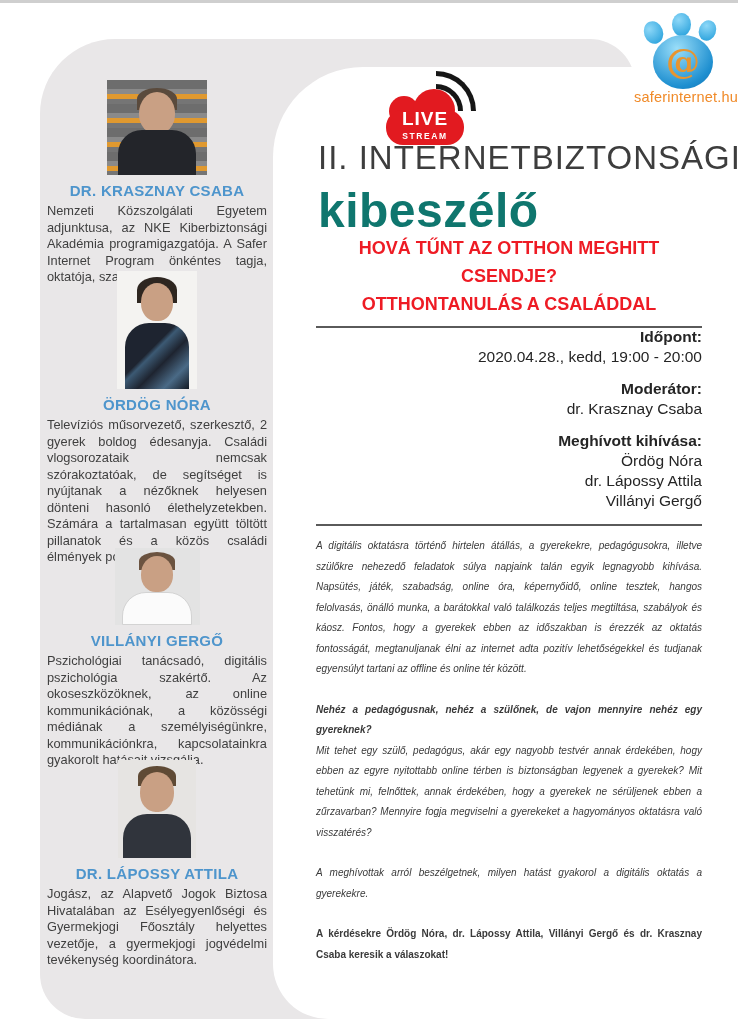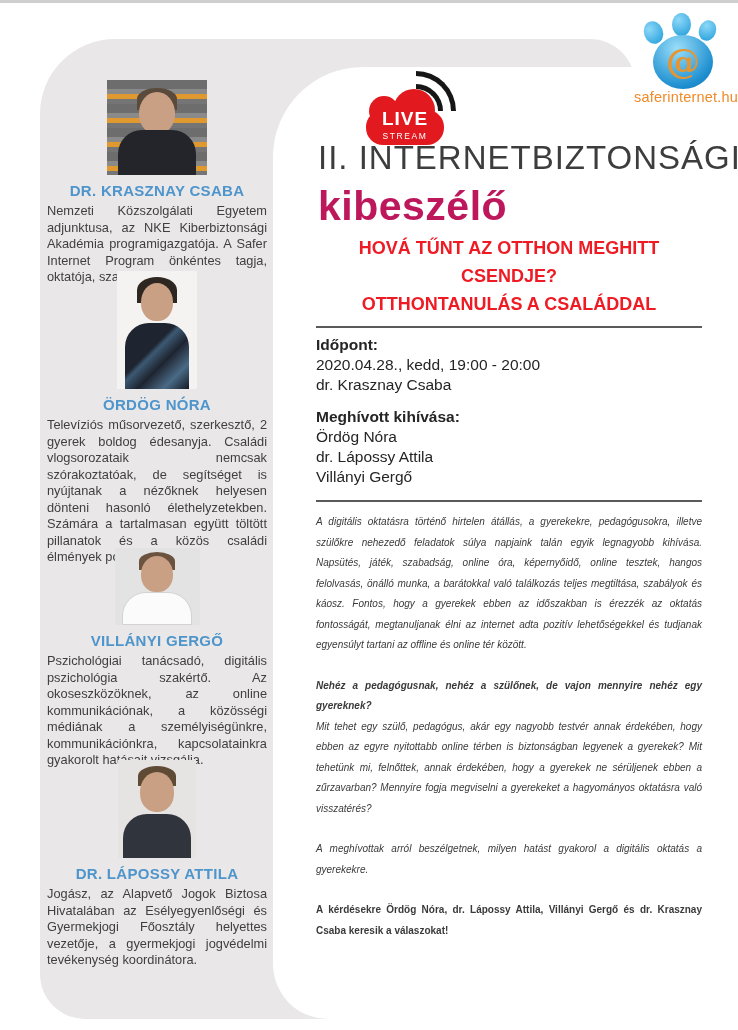--- a/index.html
+++ b/index.html
@@ -29,48 +29,48 @@
   .toe-r { left:61px; top:9px;  width:17px; height:21px; transform:rotate(20deg); }
   .pad {
     position:absolute; left:15px; top:24px; width:60px; height:54px; border-radius:50%;
     background:radial-gradient(circle at 40% 25%, #9adef9, #1e8fd0 70%, #146fae);
     display:flex; align-items:center; justify-content:center;
   }
   .pad .at { font-size:34px; font-weight:bold; color:#e8952f; font-family:"DejaVu Serif", serif; margin-top:-2px; }
   .logo-text { text-align:left; color:#f08a28; font-size:14.5px; margin-top:-6px; letter-spacing:0.2px; }
 
   
-  .live-wrap { position:absolute; left:366px; top:66px; width:110px; height:76px; }
+  .live-wrap { position:absolute; left:386px; top:66px; width:110px; height:76px; }
   .signal { position:absolute; right:18px; top:0; width:42px; height:42px; }
   .signal .arc { position:absolute; left:0; bottom:0; border:solid #161616; border-width:5px 5px 0 0; border-radius:0 100% 0 0; }
   .arc1 { width:14px; height:14px; }
   .arc2 { width:27px; height:27px; }
   .arc3 { width:40px; height:40px; }
   .cloud { position:absolute; left:0; top:20px; width:78px; height:56px; }
   .cloud .bump1 { position:absolute; left:3px; top:7px; width:30px; height:30px; border-radius:50%; background:#e21a20; }
   .cloud .bump2 { position:absolute; left:27px; top:0; width:42px; height:42px; border-radius:50%; background:#e21a20; }
   .cloud .base  { position:absolute; left:0; bottom:0; width:78px; height:35px; border-radius:17px; background:#e21a20; }
   .cloud .t-live   { position:absolute; left:0; bottom:15px; width:100%; text-align:center; color:#fff; font-weight:bold; font-size:19px; letter-spacing:1px; }
-  .cloud .t-stream { position:absolute; left:0; bottom:4px;  width:100%; text-align:center; color:#fff; font-weight:normal; font-size:8.5px; letter-spacing:1.6px; }
+  .cloud .t-stream { position:absolute; left:0; bottom:4px;  width:100%; text-align:center; color:#fff; font-weight:bold; font-size:8.5px; letter-spacing:1.6px; }
 
   
   .main-title {
     position:absolute; left:318px; top:136px; width:400px;
     font-size:33px; color:#3d3d3d; font-weight:400; letter-spacing:1px; white-space:nowrap;
   }
   .sub-title {
     position:absolute; left:318px; top:180px;
-    font-size:41px; color:#be185d; font-weight:bold; letter-spacing:0.5px;
+    font-size:48px; color:#0f766e; font-weight:bold; letter-spacing:0.5px;
   }
 
   
   .main-col { position:absolute; left:316px; top:231px; width:386px; }
   .event-title { color:#ee1b24; font-weight:bold; font-size:18px; line-height:28px; text-align:center; }
   .rule { border:0; border-top:2px solid #5a5a5a; margin:8px 0 0 0; }
-  .details { text-align:left; color:#252525; font-size:15.5px; line-height:18px; margin-top:8px; }
+  .details { text-align:right; color:#252525; font-size:15.5px; line-height:18px; margin-top:0; }
   .details .lbl { font-weight:bold; margin-top:14px; }
   .details .lbl:first-child { margin-top:0; }
   .details .val { margin-top:2px; }
   .body-text { color:#3a3a3a; font-size:10px; line-height:20.5px; text-align:justify; }
   .it { font-style:italic; }
   .bold { font-weight:bold; }
   .mt { margin-top:20px; }
   .mt-s { margin-top:10px; }
 
   
@@ -144,20 +144,21 @@
 
   <div class="main-col">
     <div class="event-title">
       <div>HOVÁ TŰNT AZ OTTHON MEGHITT CSENDJE?</div>
       <div>OTTHONTANULÁS A CSALÁDDAL</div>
     </div>
     <hr class="rule">
     <div class="details">
       <div class="lbl">Időpont:</div>
       <div class="val">2020.04.28., kedd, 19:00 - 20:00</div>
+      <div class="lbl">Moderátor:</div>
       <div class="val">dr. Krasznay Csaba</div>
       <div class="lbl">Meghívott kihívása:</div>
       <div class="val">Ördög Nóra</div>
       <div class="val">dr. Lápossy Attila</div>
       <div class="val">Villányi Gergő</div>
     </div>
     <hr class="rule" style="margin-top:14px;">
 
     <p class="body-text it mt-s">A digitális oktatásra történő hirtelen átállás, a gyerekekre, pedagógusokra, illetve szülőkre nehezedő feladatok súlya napjaink talán egyik legnagyobb kihívása. Napsütés, játék, szabadság, online óra, képernyőidő, online tesztek, hangos felolvasás, önálló munka, a barátokkal való találkozás teljes megtiltása, szabályok és káosz. Fontos, hogy a gyerekek ebben az időszakban is érezzék az oktatás fontosságát, megtanuljanak élni az internet adta pozitív lehetőségekkel és tudjanak egyensúlyt tartani az offline és online tér között.</p>
     <p class="body-text it bold mt">Nehéz a pedagógusnak, nehéz a szülőnek, de vajon mennyire nehéz egy gyereknek?</p>

